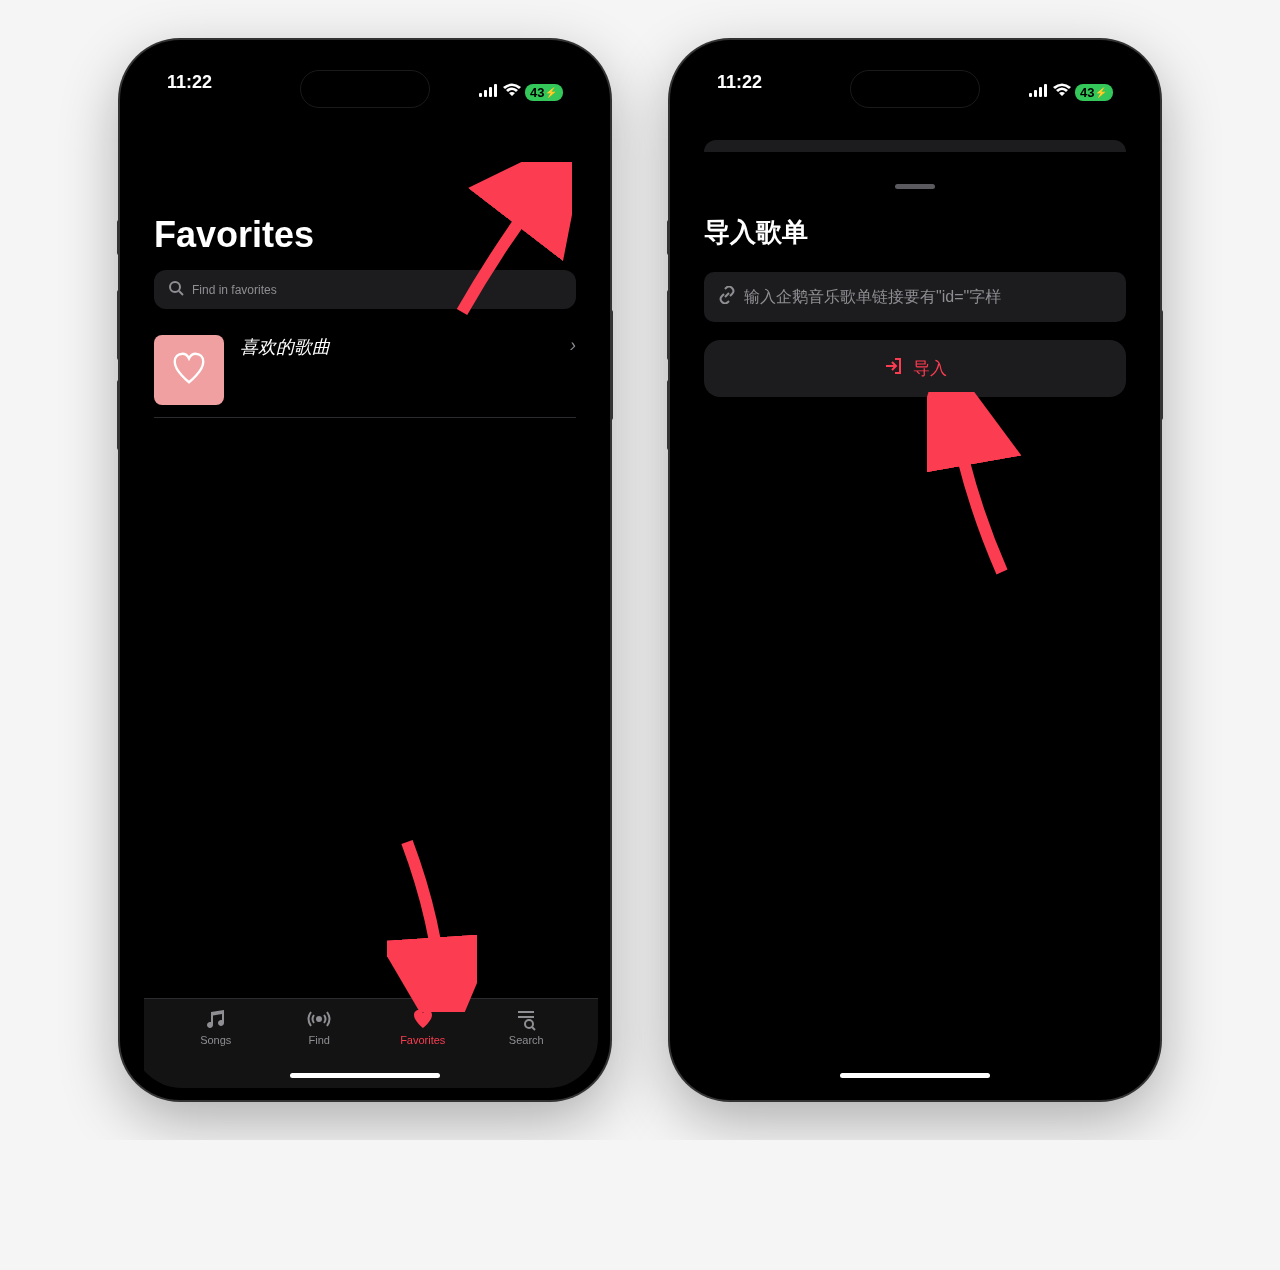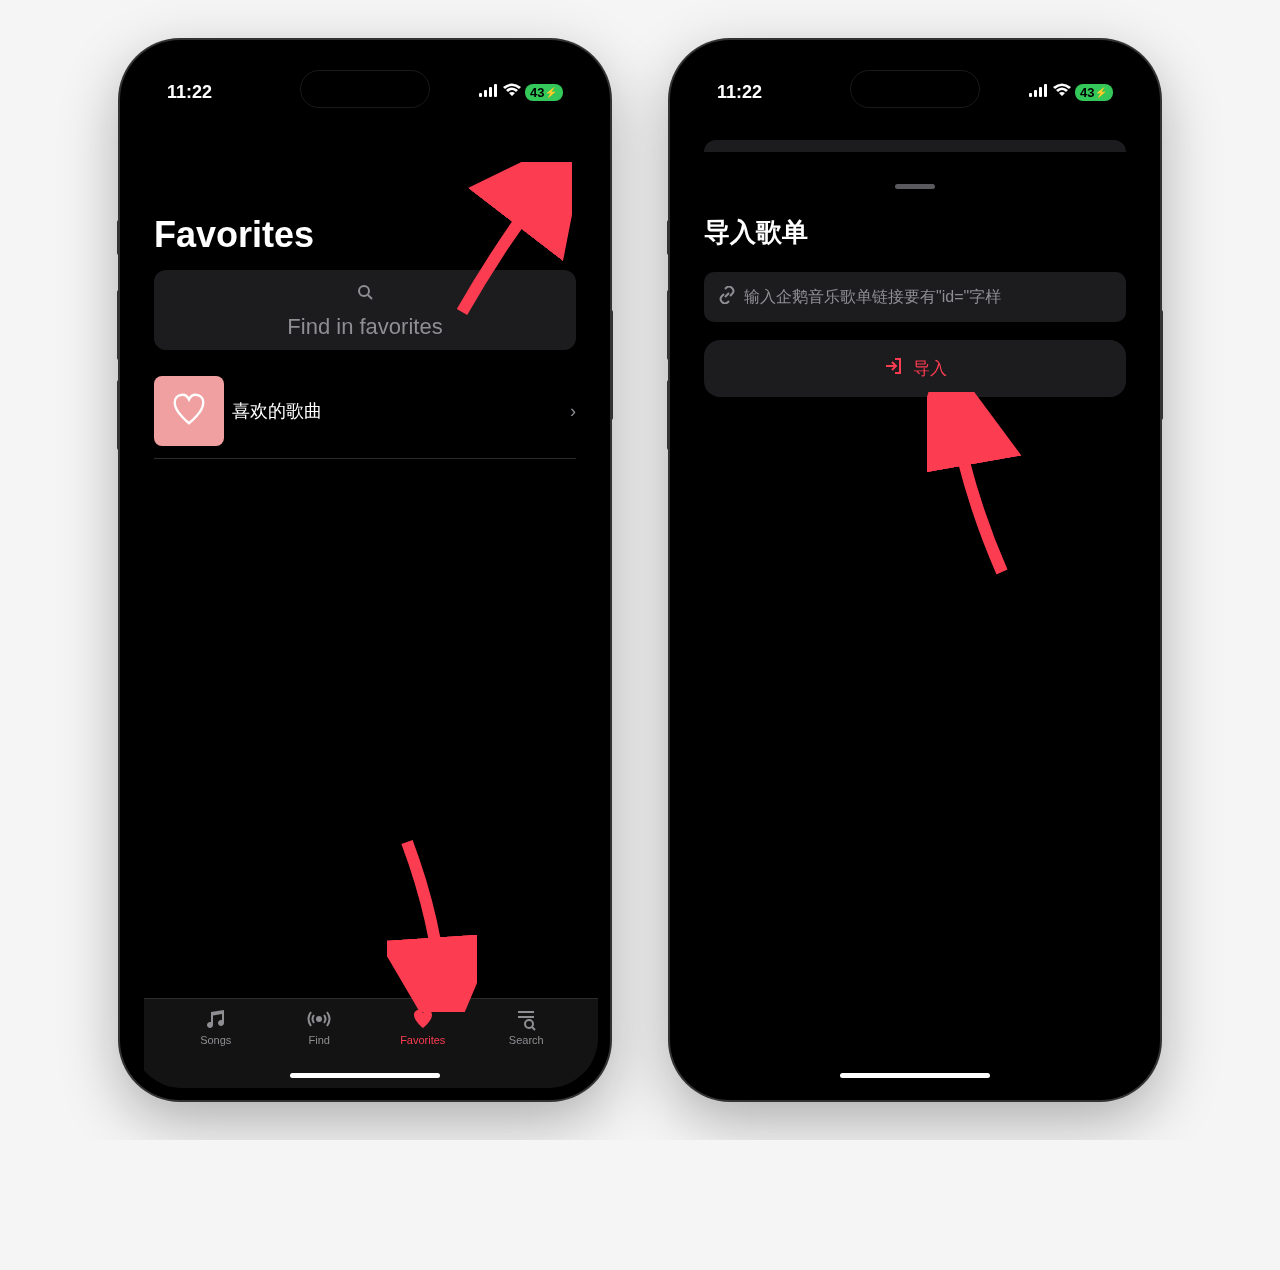--- a/index.html
+++ b/index.html
@@ -55,21 +55,20 @@
       width: 130px;
       height: 38px;
       background: #000;
       border-radius: 20px;
       z-index: 10;
       border: 1px solid #1a1a1a;
     }
     .status-bar {
       display: flex;
       justify-content: space-between;
-      align-items: center;
       padding: 20px 35px 0;
       height: 60px;
       color: #fff;
     }
     .status-time {
       font-size: 18px;
       font-weight: 600;
     }
     .status-icons {
       display: flex;
@@ -110,31 +109,30 @@
       margin-bottom: 14px;
     }
     .search-bar {
       background: #1c1c1e;
       border-radius: 12px;
       padding: 10px 14px;
       display: flex;
       align-items: center;
       gap: 8px;
       color: #8e8e93;
-      font-size: 22px;
-      flex-direction: column;
+      font-size: 12px;
     }
     .search-icon svg { width: 16px; height: 16px; }
     .list-item {
       display: flex;
-      align-items: center;
       padding: 12px 0;
-      gap: 8px;
+      gap: 16px;
       border-bottom: 0.5px solid #2c2c2e;
       margin-top: 14px;
+      font-style: italic;
     }
     .item-icon {
       width: 70px;
       height: 70px;
       background: #f0a0a0;
       border-radius: 8px;
       display: flex;
       align-items: center;
       justify-content: center;
     }

